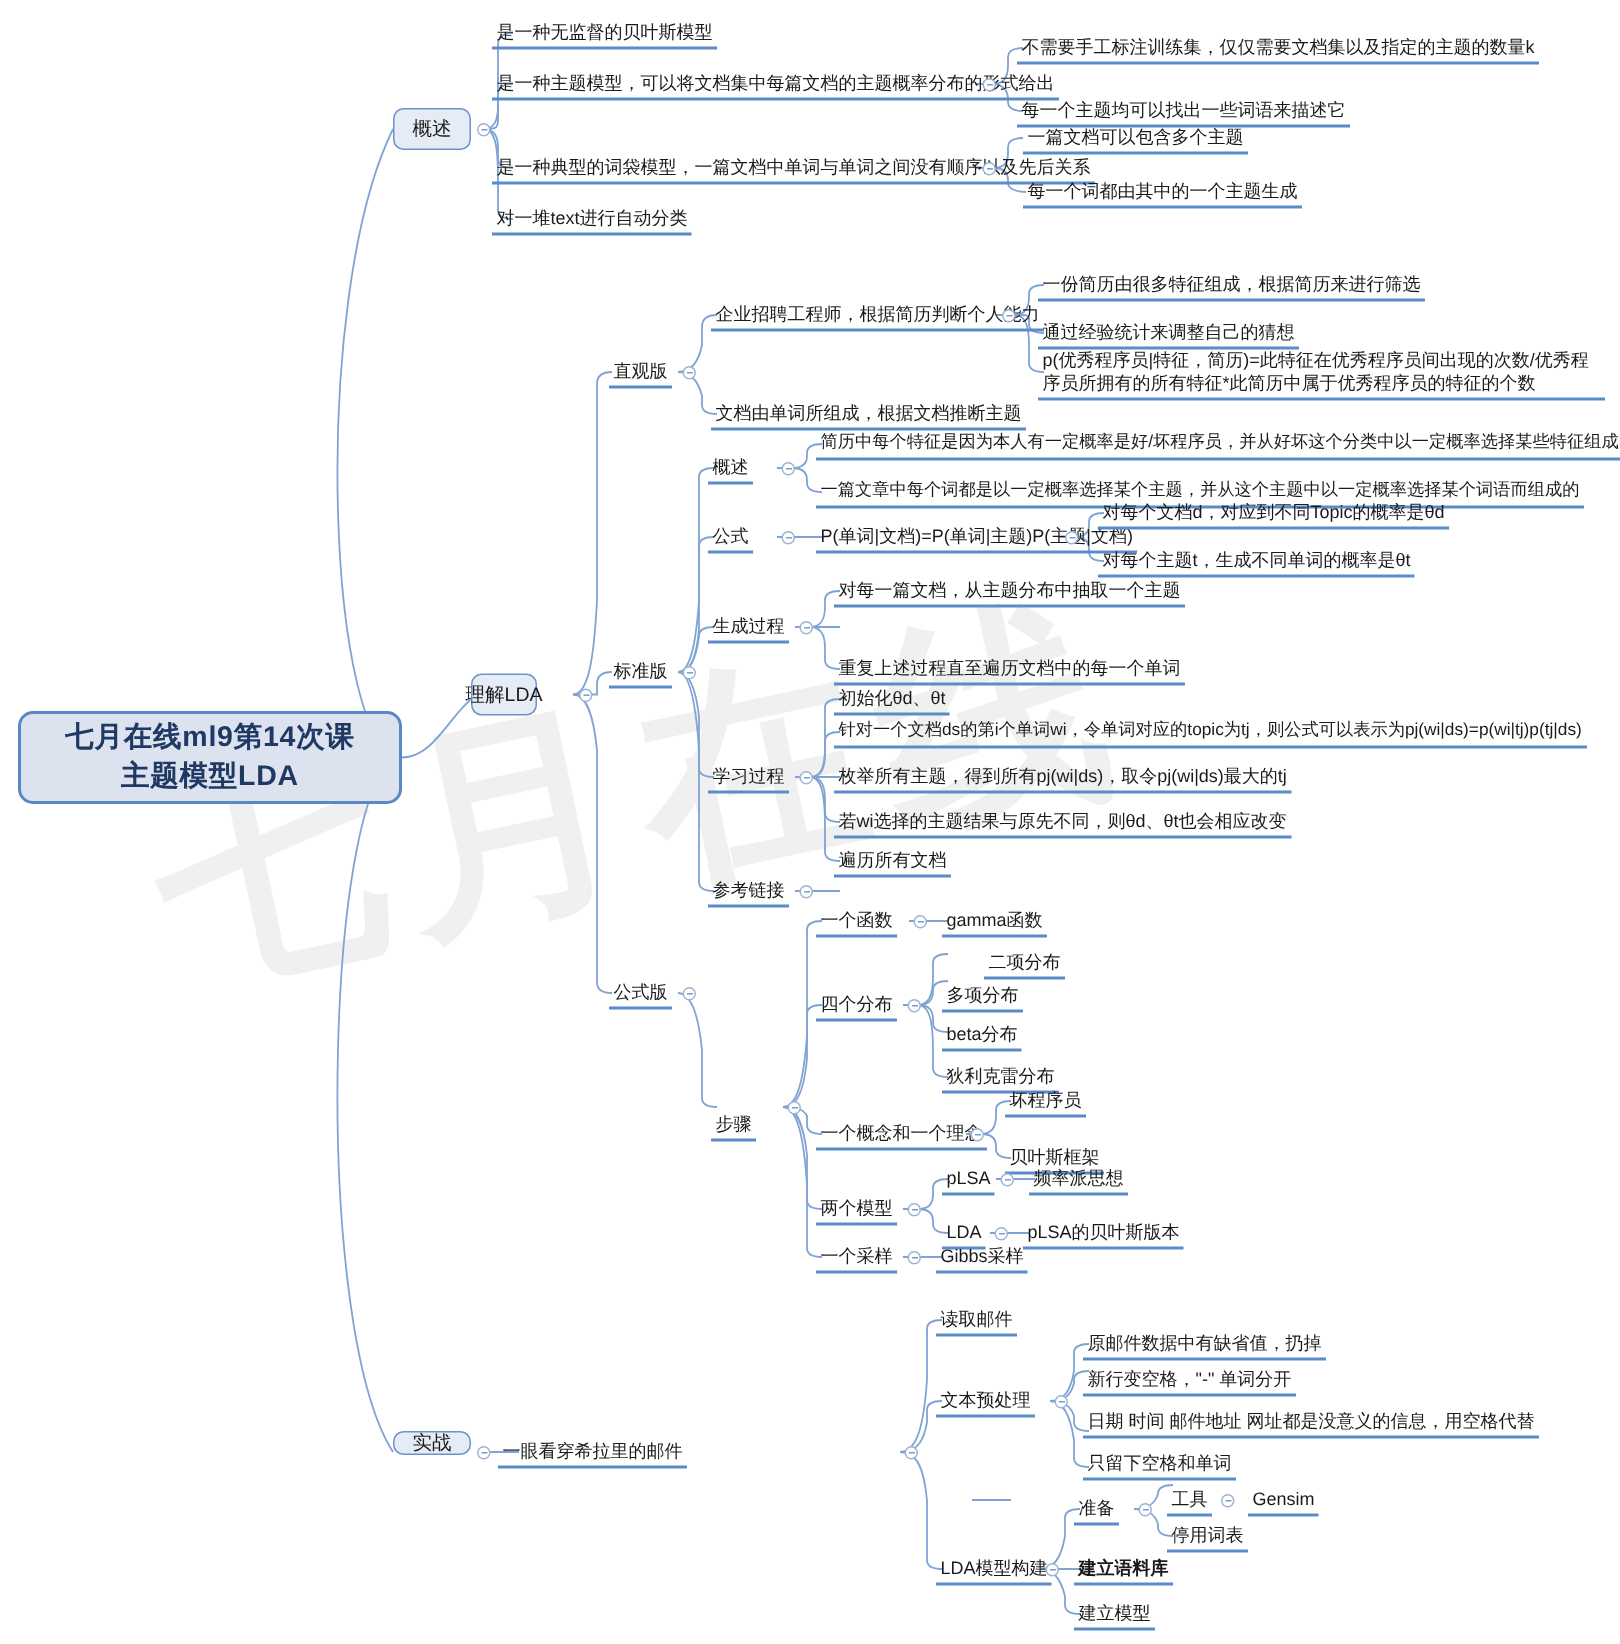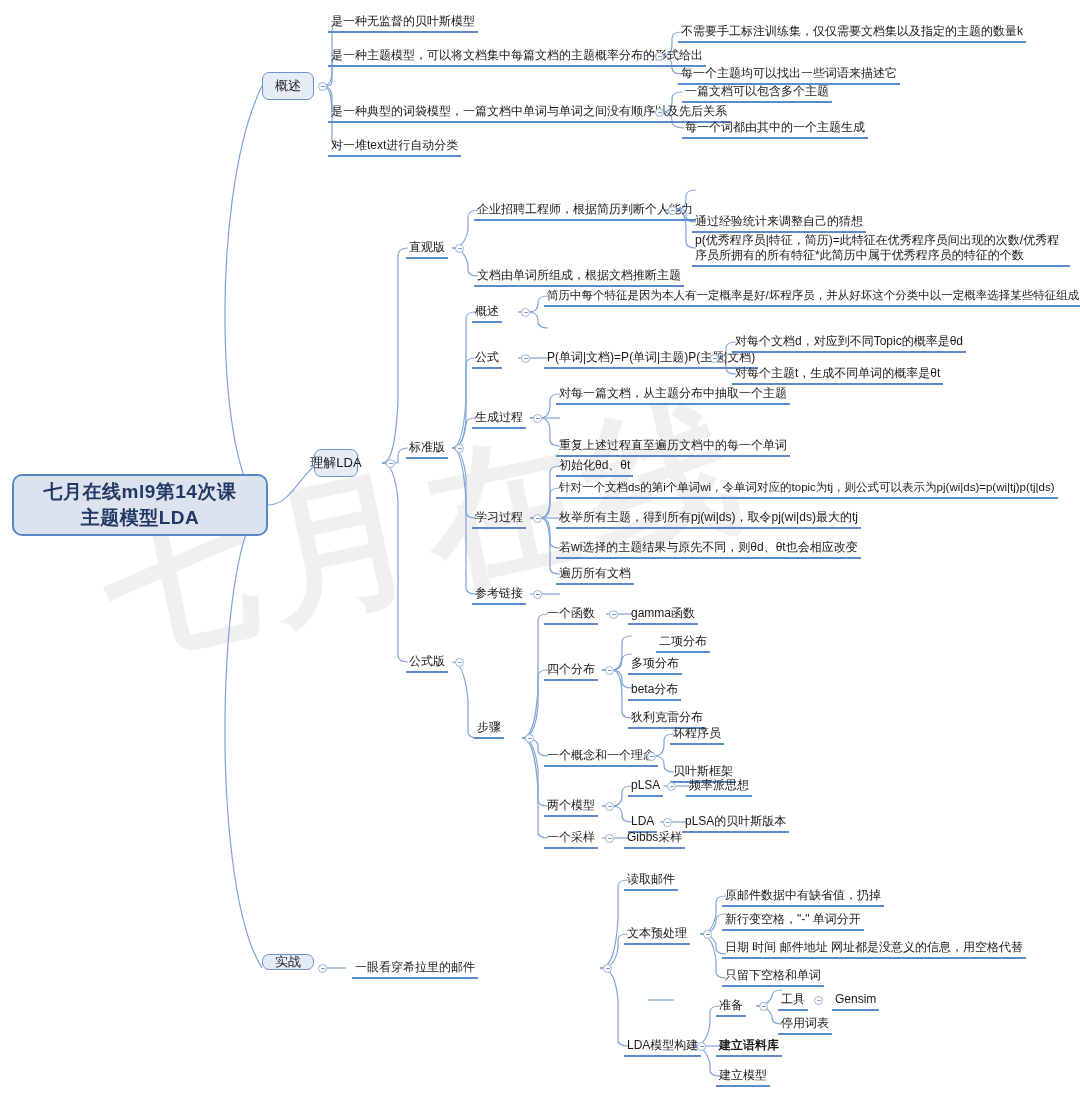--- a/index.html
+++ b/index.html
@@ -242,30 +242,32 @@
 
   <div class="lvl1-node" style="left:314px; top:449px; width:44px; height:28px;">
     <span>理解LDA</span>
   </div>
   <div class="toggle" style="left:386px; top:459px;"></div>
 
   <div class="node u" style="left:406px; top:240px;">直观版</div>
   <div class="toggle" style="left:455px; top:244px;"></div>
   <div class="node u" style="left:474px; top:202px;">企业招聘工程师，根据简历判断个人能力</div>
   <div class="toggle" style="left:668px; top:206px;"></div>
+  <div class="node u" style="left:692px; top:182px;">一份简历由很多特征组成，根据简历来进行筛选</div>
   <div class="node u" style="left:692px; top:214px;">通过经验统计来调整自己的猜想</div>
   <div class="node u two" style="left:692px; top:233px; width:378px;">p(优秀程序员|特征，简历)=此特征在优秀程序员间出现的次数/优秀程序员所拥有的所有特征*此简历中属于优秀程序员的特征的个数</div>
   <div class="node u" style="left:474px; top:268px;">文档由单词所组成，根据文档推断主题</div>
 
   <div class="node u" style="left:406px; top:440px;">标准版</div>
   <div class="toggle" style="left:455px; top:444px;"></div>
 
   <div class="node u" style="left:472px; top:304px;">概述</div>
   <div class="toggle" style="left:521px; top:308px;"></div>
   <div class="node u small" style="left:544px; top:288px;">简历中每个特征是因为本人有一定概率是好/坏程序员，并从好坏这个分类中以一定概率选择某些特征组成的</div>
+  <div class="node u small" style="left:544px; top:320px;">一篇文章中每个词都是以一定概率选择某个主题，并从这个主题中以一定概率选择某个词语而组成的</div>
 
   <div class="node u" style="left:472px; top:350px;">公式</div>
   <div class="toggle" style="left:521px; top:354px;"></div>
   <div class="node u" style="left:544px; top:350px;">P(单词|文档)=P(单词|主题)P(主题|文档)</div>
   <div class="toggle" style="left:710px; top:354px;"></div>
   <div class="node u" style="left:732px; top:334px;">对每个文档d，对应到不同Topic的概率是θd</div>
   <div class="node u" style="left:732px; top:366px;">对每个主题t，生成不同单词的概率是θt</div>
 
   <div class="node u" style="left:472px; top:410px;">生成过程</div>
   <div class="toggle" style="left:533px; top:414px;"></div>
@@ -279,21 +281,21 @@
   <div class="node u" style="left:556px; top:510px;">枚举所有主题，得到所有pj(wi|ds)，取令pj(wi|ds)最大的tj</div>
   <div class="node u" style="left:556px; top:540px;">若wi选择的主题结果与原先不同，则θd、θt也会相应改变</div>
   <div class="node u" style="left:556px; top:566px;">遍历所有文档</div>
 
   <div class="node u" style="left:472px; top:586px;">参考链接</div>
   <div class="toggle" style="left:533px; top:590px;"></div>
 
   <div class="node u" style="left:406px; top:654px;">公式版</div>
   <div class="toggle" style="left:455px; top:658px;"></div>
 
-  <div class="node u" style="left:474px; top:720px;">步骤</div>
+  <div class="node u" style="left:474px; top:742px;">步骤</div>
   <div class="toggle" style="left:525px; top:734px;"></div>
 
   <div class="node u" style="left:544px; top:606px;">一个函数</div>
   <div class="toggle" style="left:609px; top:610px;"></div>
   <div class="node u" style="left:628px; top:606px;">gamma函数</div>
 
   <div class="node u" style="left:544px; top:662px;">四个分布</div>
   <div class="toggle" style="left:605px; top:666px;"></div>
   <div class="node u" style="left:656px; top:634px;">二项分布</div>
   <div class="node u" style="left:628px; top:656px;">多项分布</div>
@@ -316,21 +318,21 @@
 
   <div class="node u" style="left:544px; top:830px;">一个采样</div>
   <div class="toggle" style="left:605px; top:834px;"></div>
   <div class="node u" style="left:624px; top:830px;">Gibbs采样</div>
 
   <div class="lvl1-node" style="left:262px; top:954px; width:52px; height:16px;">
     <span>实战</span>
   </div>
   <div class="toggle" style="left:318px; top:964px;"></div>
 
-  <div class="node u" style="left:352px; top:960px;">一眼看穿希拉里的邮件</div>
+  <div class="node u" style="left:332px; top:960px;">一眼看穿希拉里的邮件</div>
   <div class="toggle" style="left:603px; top:964px;"></div>
 
   <div class="node u" style="left:624px; top:872px;">读取邮件</div>
 
   <div class="node u" style="left:624px; top:926px;text-align:center;">文本预处理</div>
   <div class="toggle" style="left:703px; top:930px;"></div>
   <div class="node u" style="left:722px; top:888px;">原邮件数据中有缺省值，扔掉</div>
   <div class="node u" style="left:722px; top:912px;">新行变空格，"-" 单词分开</div>
   <div class="node u" style="left:722px; top:940px;">日期 时间 邮件地址 网址都是没意义的信息，用空格代替</div>
   <div class="node u" style="left:722px; top:968px;">只留下空格和单词</div>

